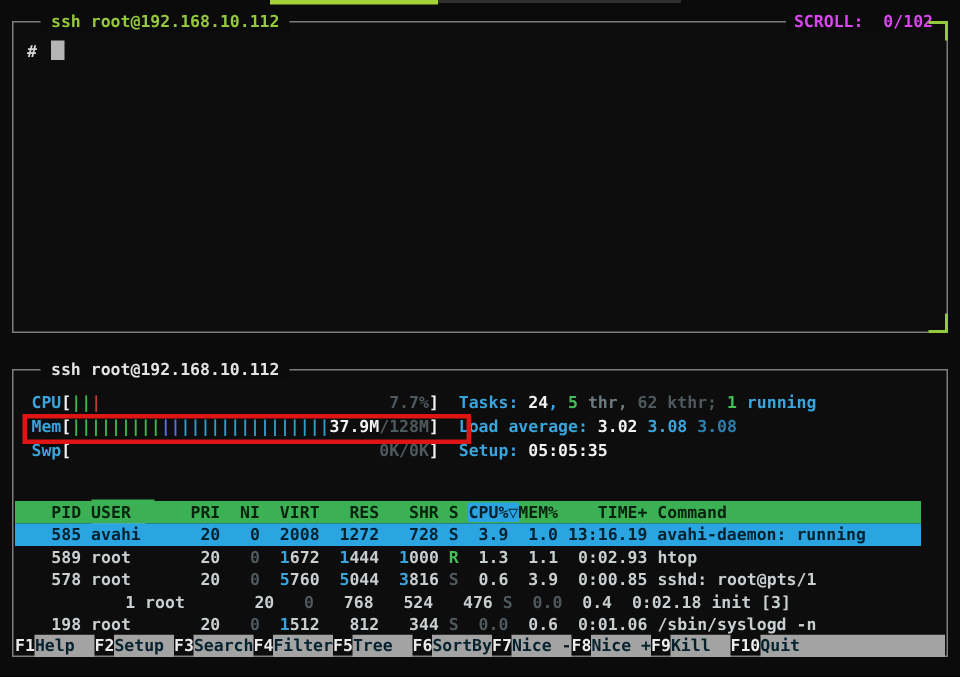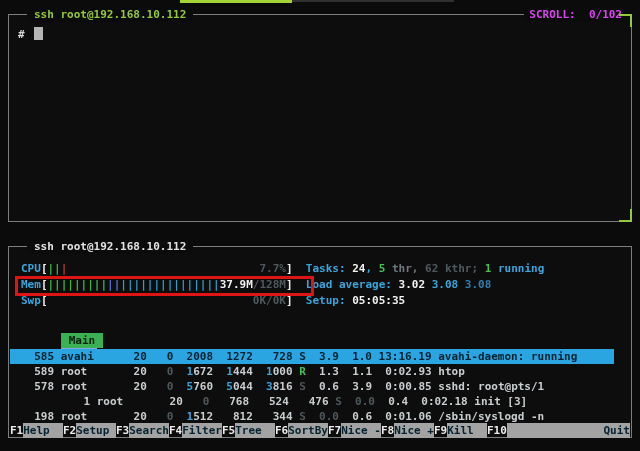--- a/index.html
+++ b/index.html
@@ -37,21 +37,21 @@
   
   .tab-row{position:absolute;top:71px;left:12px;height:15px;white-space:pre;}
   .tab{display:inline-block;padding:0 8px;height:15px;}
   .tab-main{background:#3cb054;color:#06230d;margin-right:7px;}
   .tab-io{background:#84a7e2;color:#10182e;}
   
   .fbar{position:absolute;left:1px;right:1px;top:176px;height:15px;display:flex;white-space:pre;overflow:hidden;}
   .fkey{display:flex;}
   .fk{color:#ececec;text-align:center;}
   .fl{background:#a3a3a3;color:#06222e;}
-  .fkey:last-child{flex:1;} .fkey:last-child .fl{flex:1;text-align:right;}
+  .fkey:last-child{flex:1;} .fkey:last-child .fl{flex:1;}
   
   .annotation{position:absolute;left:15px;top:276px;width:299px;height:20px;border:3px solid #df1414;box-sizing:border-box;z-index:6;pointer-events:none;}
 </style>
 </head>
 <body>
 
 <div class="screen">
 
   <div class="artifact-green"></div>
   <div class="artifact-gray"></div>
@@ -69,20 +69,21 @@
 
     <div class="tline l-cpu"><span class="s-cyan">CPU</span><span class="s-bright">[</span><span class="s-bar-green">||</span><span class="s-bar-red">|</span><span>                             </span><span class="s-dim">7.7%</span><span class="s-bright">]</span><span>  </span><span class="s-cyan">Tasks: </span><span class="s-bright">24</span><span class="s-cyan">, </span><span class="s-green">5</span><span class="s-gray"> thr</span><span class="s-gray">, </span><span class="s-dim">62 kthr</span><span class="s-dim">; </span><span class="s-green">1</span><span class="s-cyan"> running</span></div>
     <div class="tline l-mem"><span class="s-cyan">Mem</span><span class="s-bright">[</span><span class="s-bar-green">|||||||||</span><span class="s-bar-blue">||</span><span class="s-bar-cyan">|||||||||||||||</span><span class="s-bright">37.9M</span><span class="s-dim">/128M</span><span class="s-bright">]</span><span>  </span><span class="s-cyan">Load average: </span><span class="s-bright">3.02 </span><span class="s-cyan">3.08 </span><span class="s-dimblue">3.08</span></div>
     <div class="tline l-swp"><span class="s-cyan">Swp</span><span class="s-bright">[</span><span>                               </span><span class="s-dim">0K/0K</span><span class="s-bright">]</span><span>  </span><span class="s-cyan">Setup: </span><span class="s-bright">05:05:35</span></div>
 
     <div class="tab-row">
       <span class="tab tab-main">Main</span>
       <span class="tab tab-io">I/O</span>
     </div>
 
+    <div class="tline l-hdr"><span class="s-hk">  PID USER      PRI  NI  VIRT   RES   SHR S </span><span class="s-hsel">CPU%▽</span><span class="s-hk">MEM%    TIME+ Command</span></div>
 
     <div class="tline l-r1 sel"><span class="s-black">  585 avahi      20   0  2008  1272   728 S  3.9  1.0 13:16.19 avahi-daemon: running</span></div>
     <div class="tline l-r2"><span class="s-white">  589 root       20 </span><span class="s-dim">  0</span><span class="s-white">  </span><span class="s-cyan">1</span><span class="s-white">672</span><span class="s-white">  </span><span class="s-cyan">1</span><span class="s-white">444</span><span class="s-white">  </span><span class="s-cyan">1</span><span class="s-white">000</span><span class="s-white"> </span><span class="s-green">R</span><span class="s-white">  1.3  1.1  0:02.93 htop</span></div>
     <div class="tline l-r3"><span class="s-white">  578 root       20 </span><span class="s-dim">  0</span><span class="s-white">  </span><span class="s-cyan">5</span><span class="s-white">760</span><span class="s-white">  </span><span class="s-cyan">5</span><span class="s-white">044</span><span class="s-white">  </span><span class="s-cyan">3</span><span class="s-white">816</span><span class="s-white"> </span><span class="s-dim">S</span><span class="s-white">  0.6  3.9  0:00.85 sshd: root@pts/1</span></div>
     <div class="tline l-r4"><span class="s-white">    1 root       20 </span><span class="s-dim">  0</span><span class="s-white">   768   524   476 </span><span class="s-dim">S</span><span class="s-white">  </span><span class="s-dim">0.0</span><span class="s-white">  0.4  0:02.18 init [3]</span></div>
     <div class="tline l-r5"><span class="s-white">  198 root       20 </span><span class="s-dim">  0</span><span class="s-white">  </span><span class="s-cyan">1</span><span class="s-white">512</span><span class="s-white">   812   344 </span><span class="s-dim">S</span><span class="s-white">  </span><span class="s-dim">0.0</span><span class="s-white">  0.6  0:01.06 /sbin/syslogd -n</span></div>
 
     <div class="fbar"><span class="fkey"><span class="fk">F1</span><span class="fl">Help  </span></span><span class="fkey"><span class="fk">F2</span><span class="fl">Setup </span></span><span class="fkey"><span class="fk">F3</span><span class="fl">Search</span></span><span class="fkey"><span class="fk">F4</span><span class="fl">Filter</span></span><span class="fkey"><span class="fk">F5</span><span class="fl">Tree  </span></span><span class="fkey"><span class="fk">F6</span><span class="fl">SortBy</span></span><span class="fkey"><span class="fk">F7</span><span class="fl">Nice -</span></span><span class="fkey"><span class="fk">F8</span><span class="fl">Nice +</span></span><span class="fkey"><span class="fk">F9</span><span class="fl">Kill  </span></span><span class="fkey"><span class="fk">F10</span><span class="fl">Quit</span></span></div>
   </div>
 

